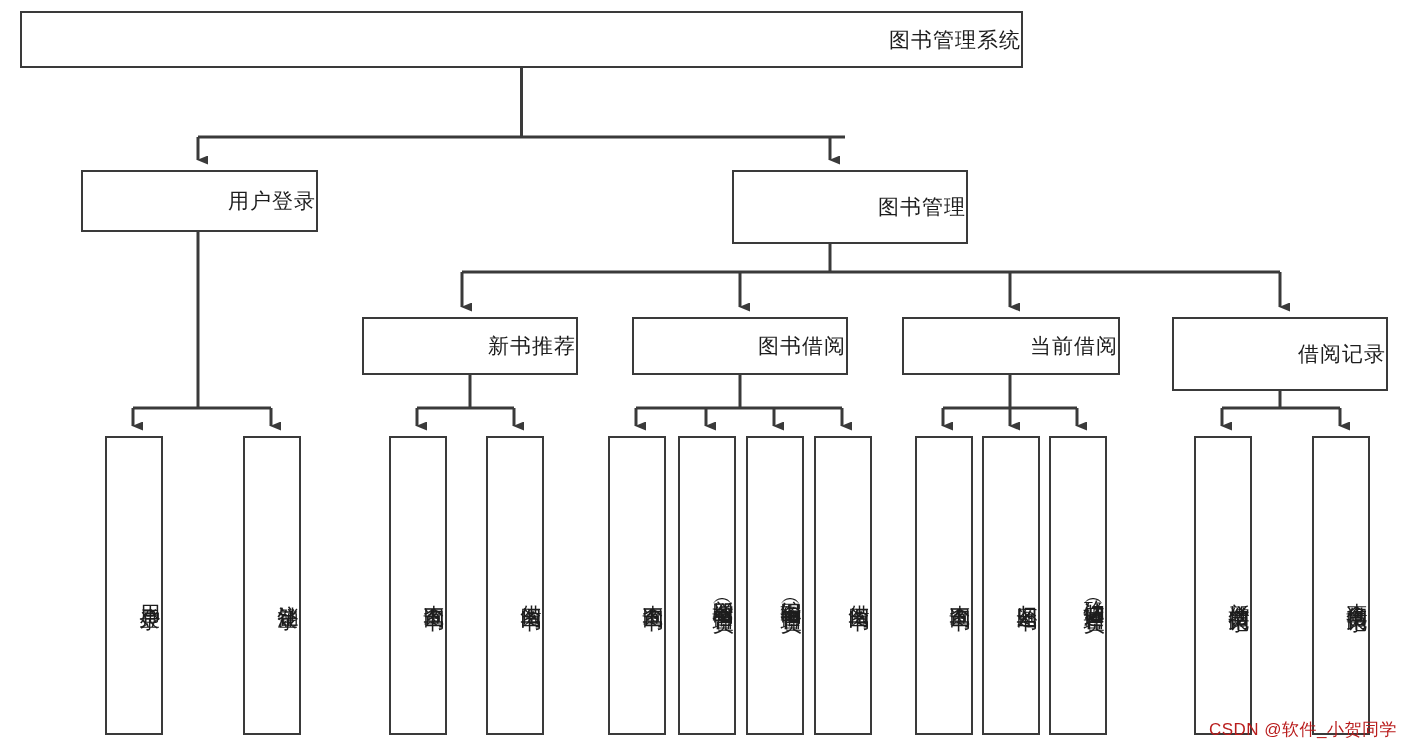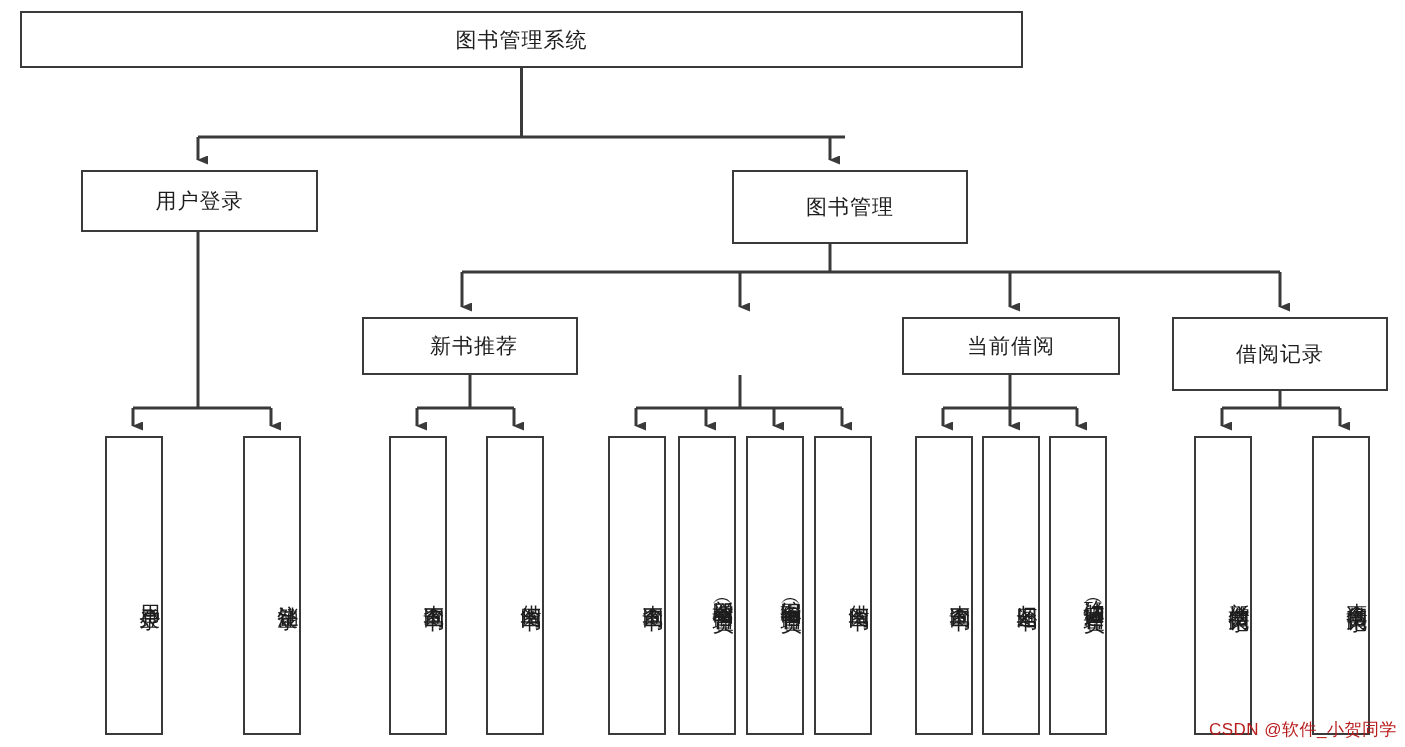--- a/index.html
+++ b/index.html
@@ -17,21 +17,21 @@
     background: #ffffff;
     overflow: hidden;
   }
   .node {
     position: absolute;
     box-sizing: border-box;
     background: #ffffff;
     border: 2.5px solid #3a3a3a;
     display: flex;
     align-items: center;
-    justify-content: center;
+    justify-content: flex-end;
     color: #1d1d1d;
   }
   .node.h {
     font-size: 21px;
     letter-spacing: 1px;
   }
   .node.v {
     writing-mode: vertical-rl;
     text-orientation: upright;
     font-size: 21px;
@@ -126,20 +126,23 @@
   <div class="node h" style="left:81px; top:170px; width:237px; height:62px;">
     <span>用户登录</span>
   </div>
   <div class="node h" style="left:732px; top:170px; width:236px; height:74px;">
     <span>图书管理</span>
   </div>
 
   <div class="node h" style="left:362px; top:317px; width:216px; height:58px;padding-left:8px;">
     <span>新书推荐</span>
   </div>
+  <div class="node h" style="left:632px; top:317px; width:216px; height:58px;">
+    <span>图书借阅</span>
+  </div>
   <div class="node h" style="left:902px; top:317px; width:218px; height:58px;">
     <span>当前借阅</span>
   </div>
   <div class="node h" style="left:1172px; top:317px; width:216px; height:74px;">
     <span>借阅记录</span>
   </div>
 
   <div class="node v" style="left:105px; top:436px; width:58px; height:299px;">
     <span>用户登录</span>
   </div>

